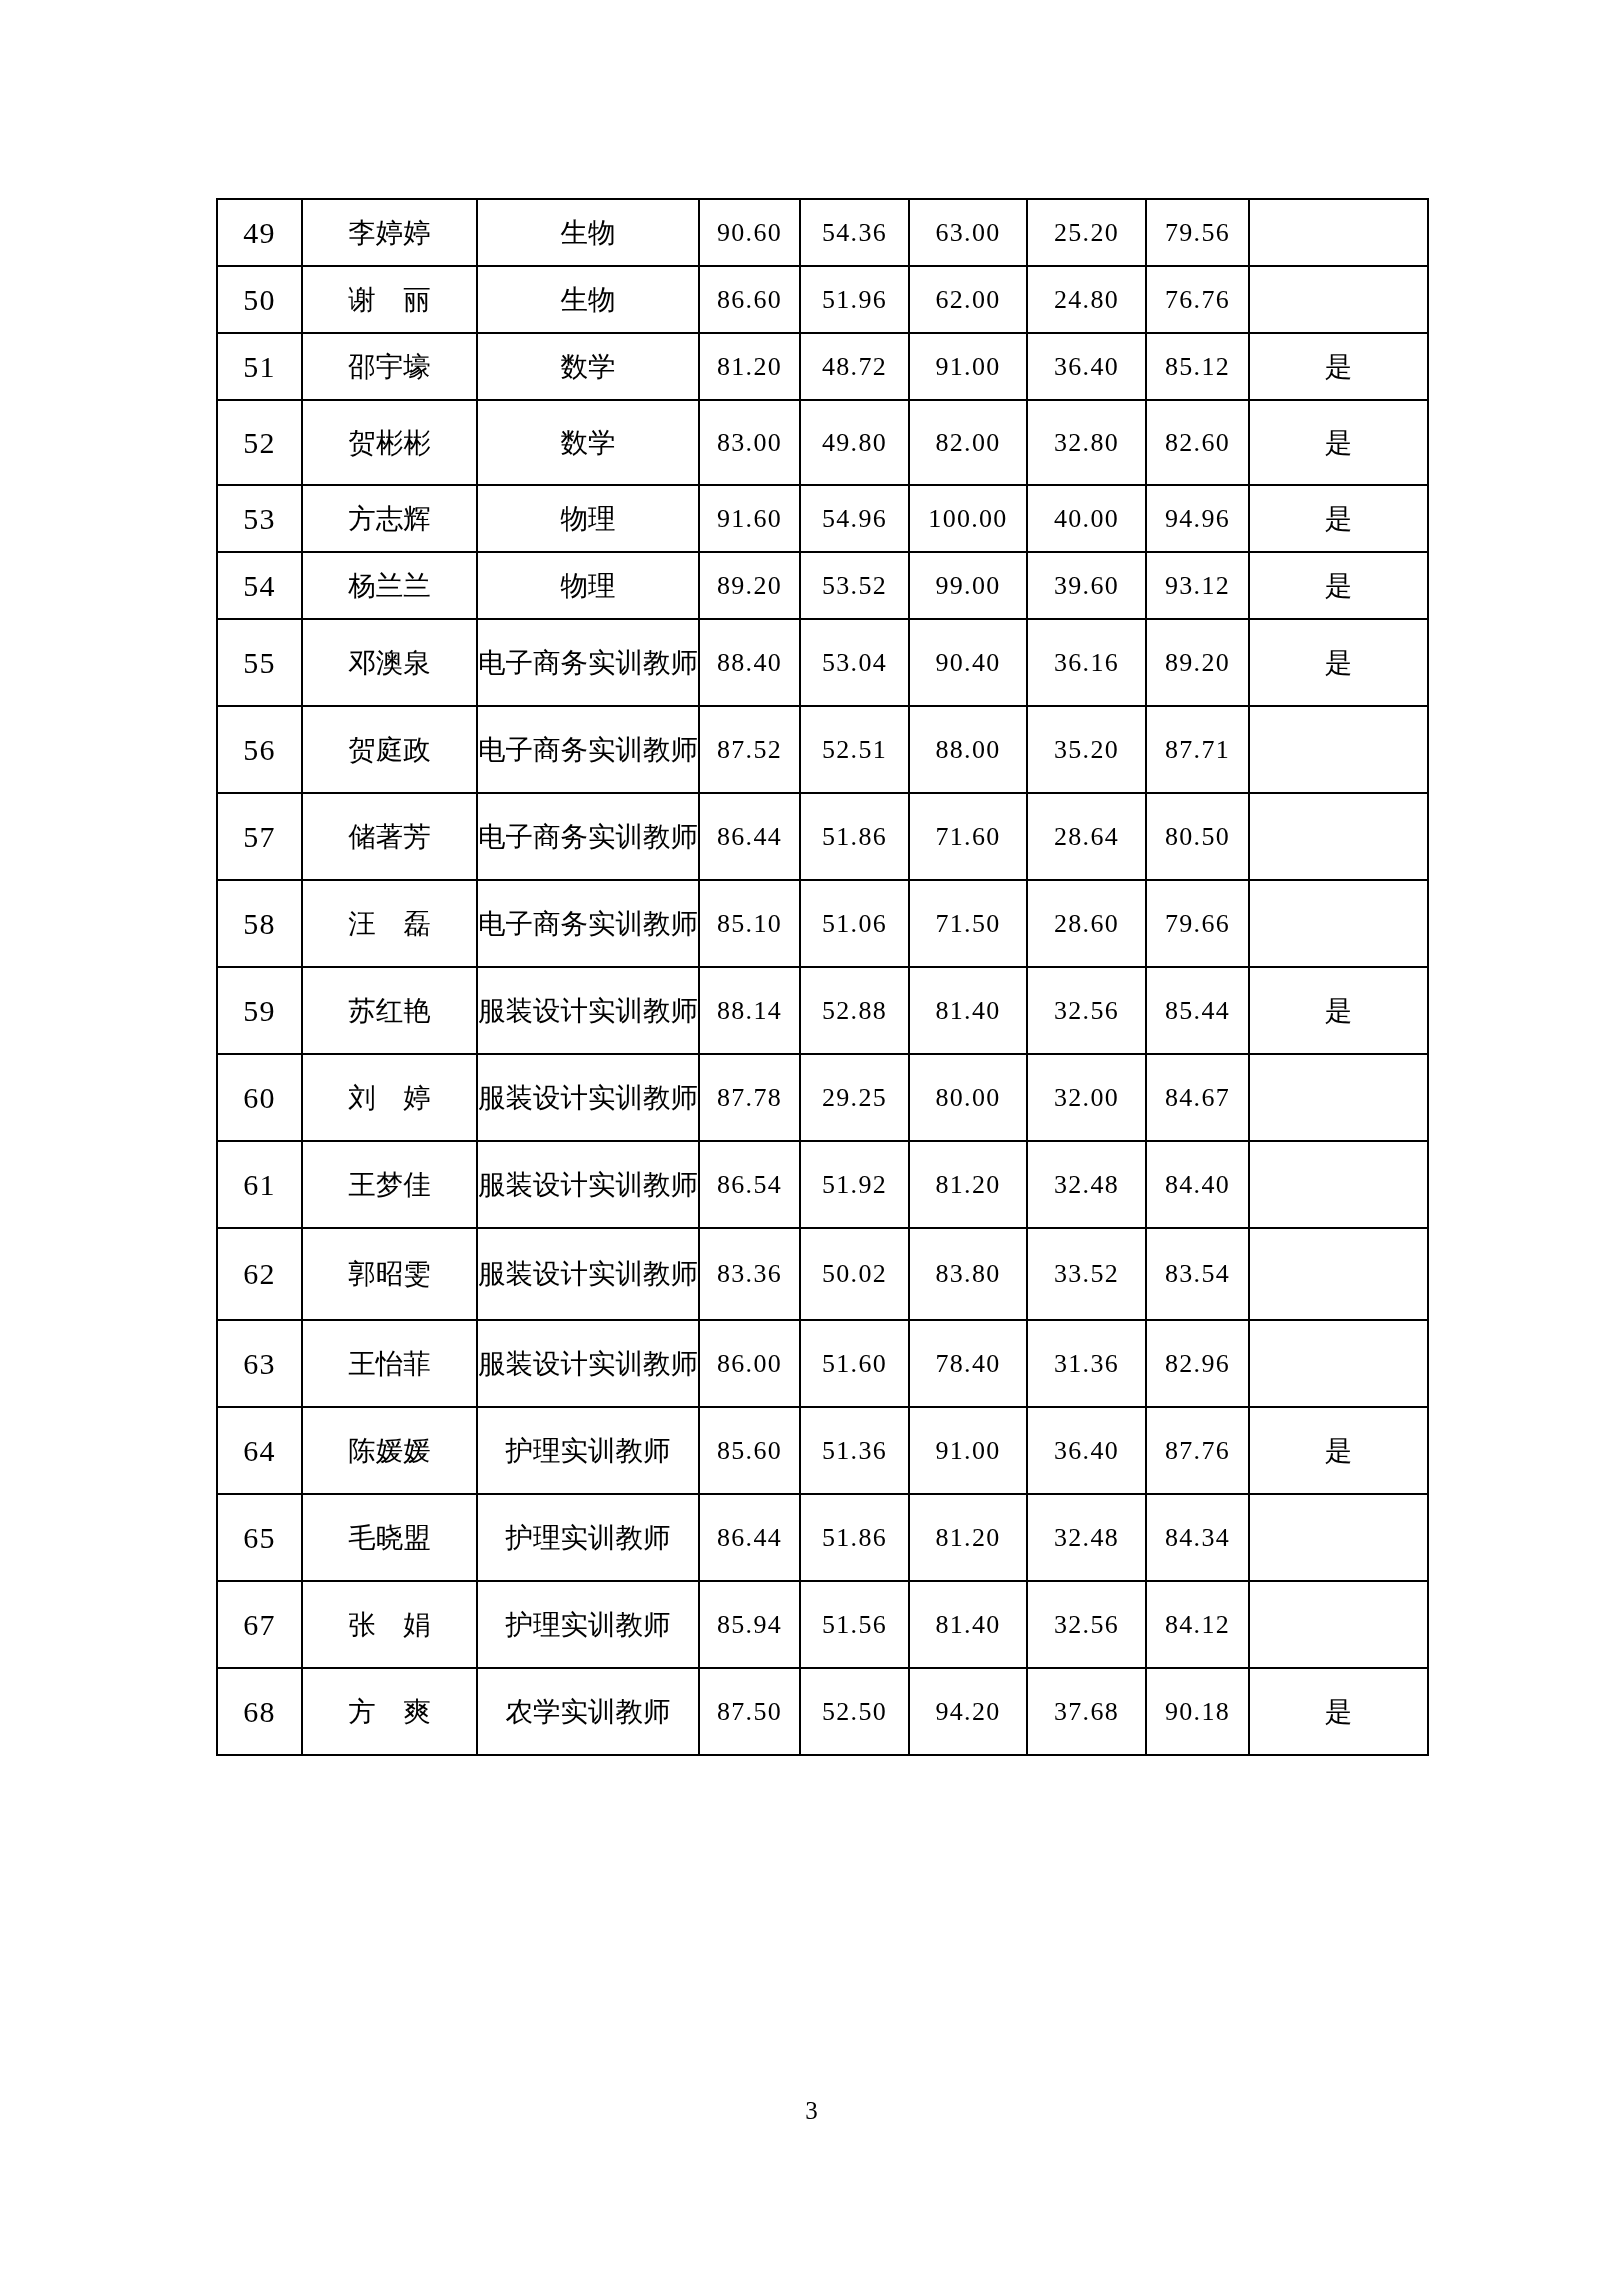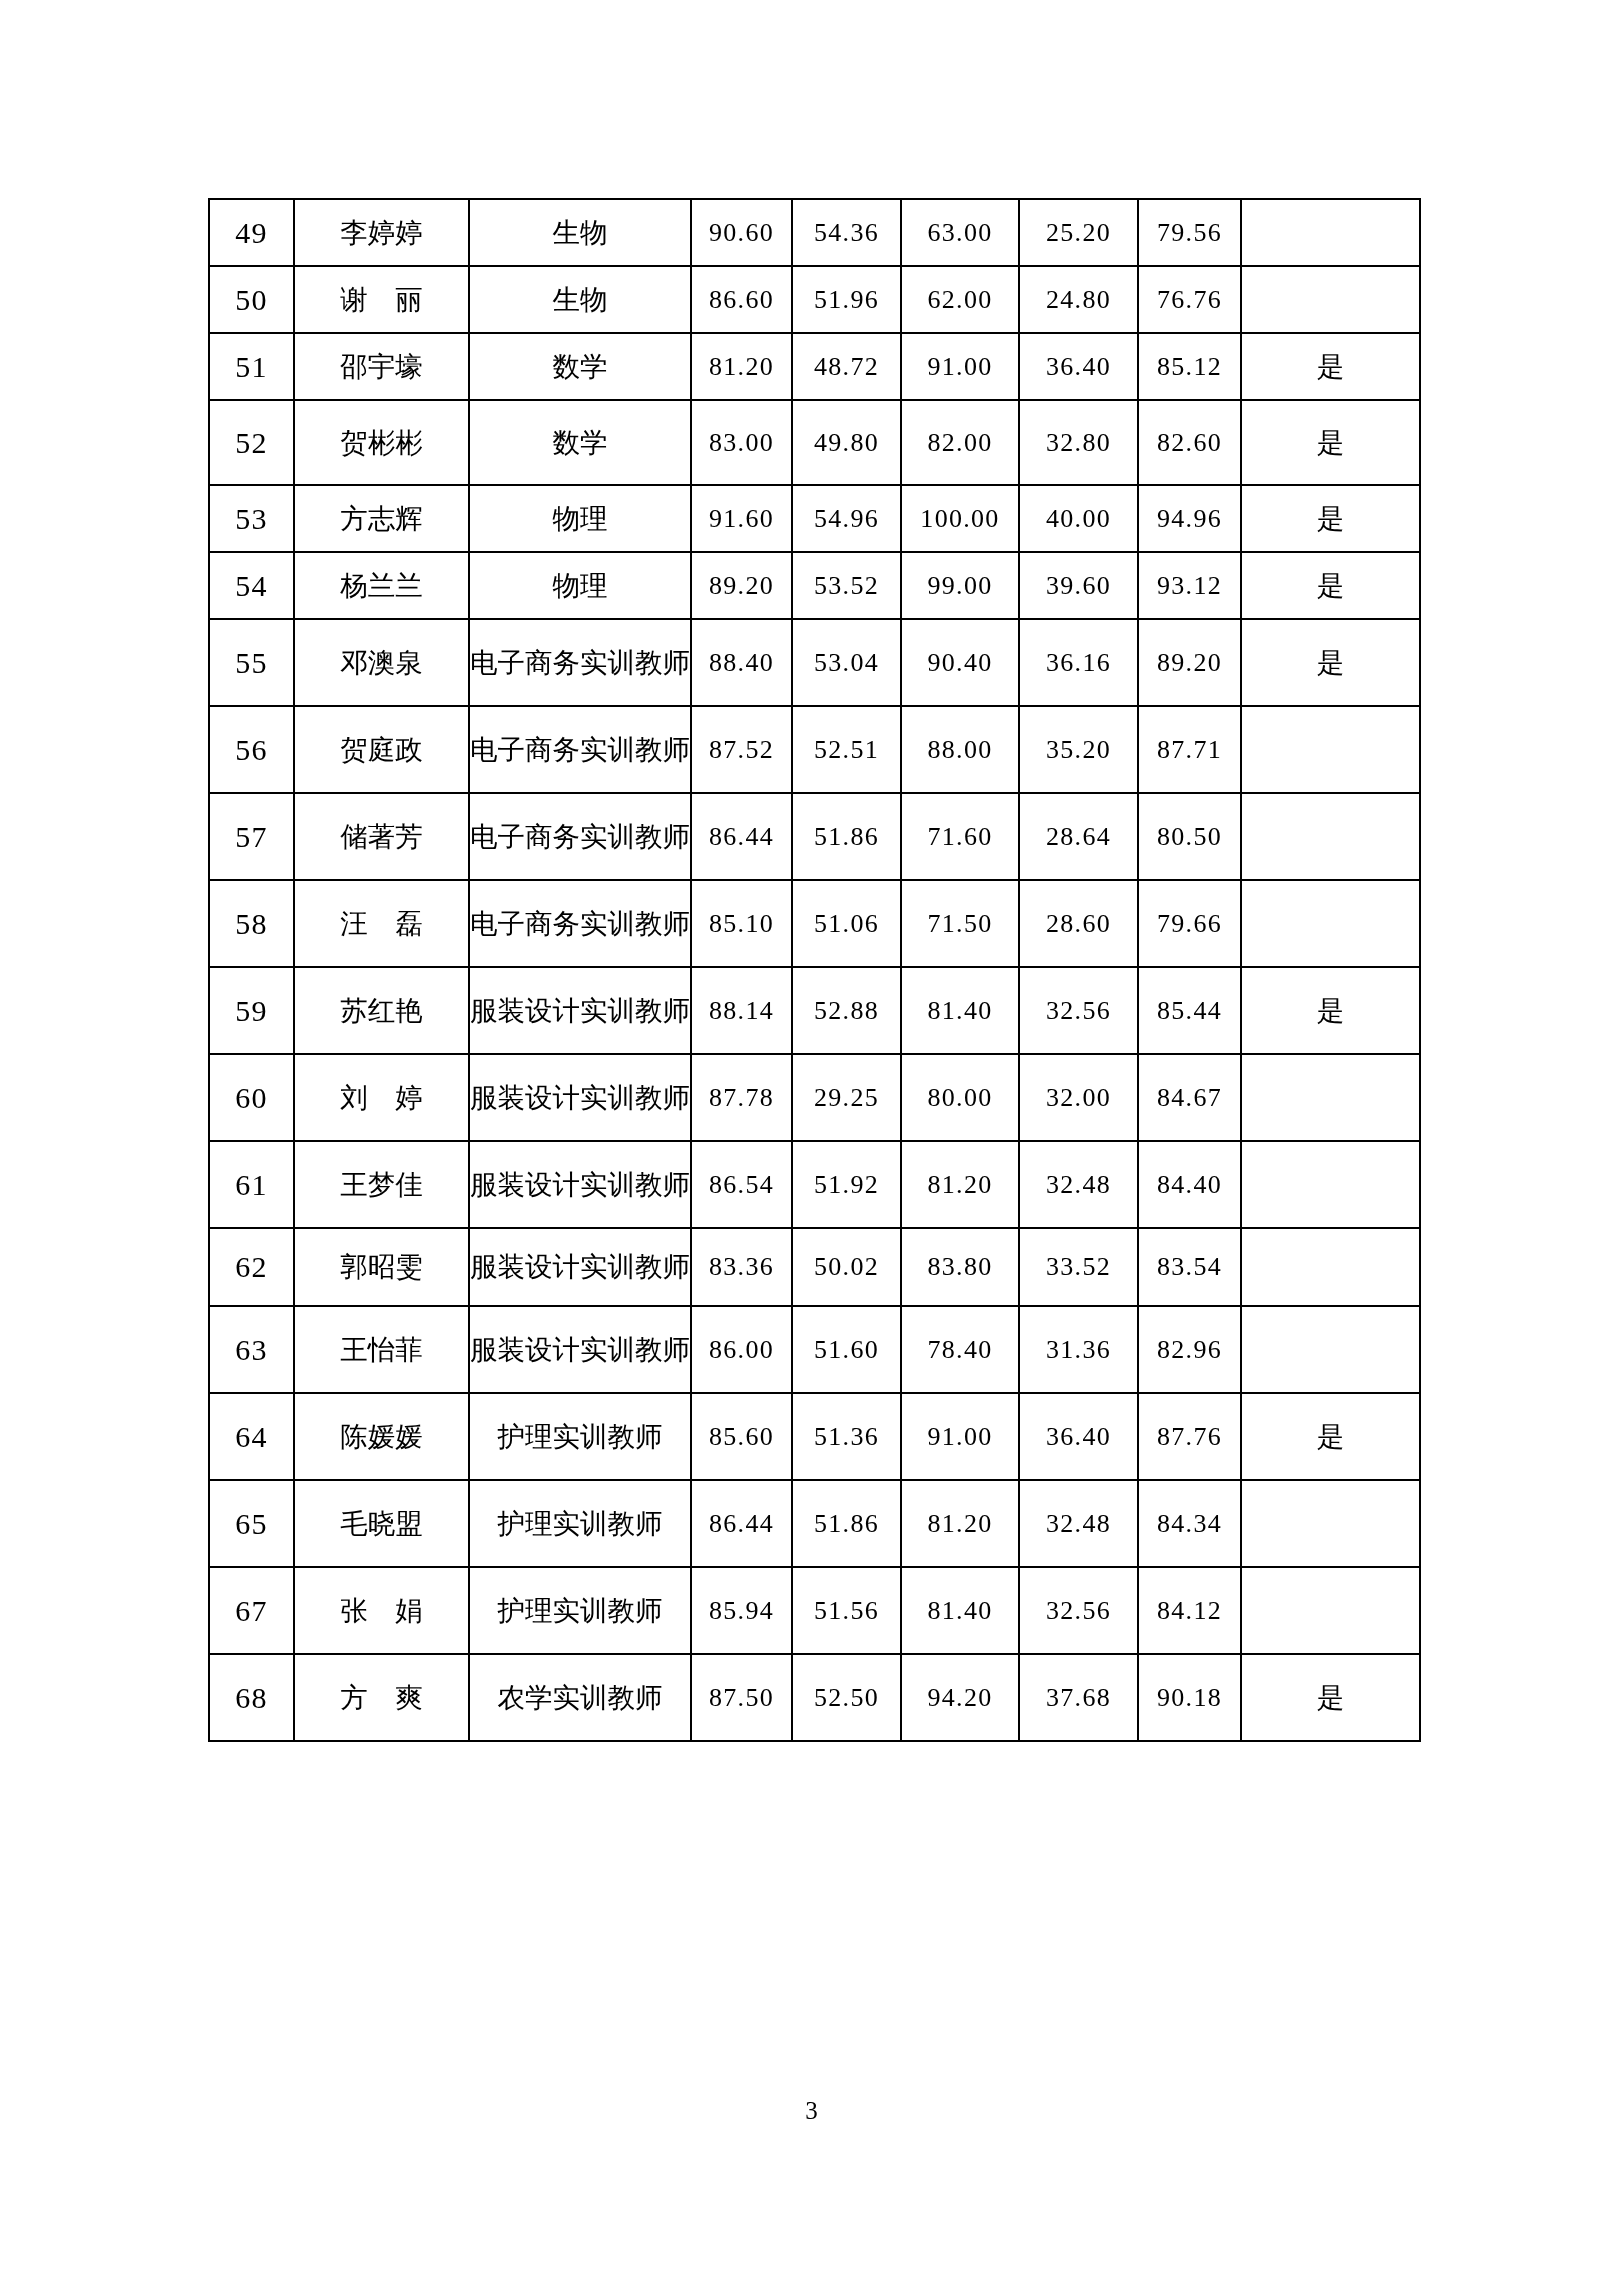--- a/index.html
+++ b/index.html
@@ -11,21 +11,21 @@
     position: relative;
     width: 1623px;
     height: 2295px;
     background: #ffffff;
     font-family: "Liberation Serif", "DejaVu Serif", serif;
     color: #000;
     overflow: hidden;
   }
   table.score-table {
     position: absolute;
-    left: 208px;
+    left: 216px;
     top: 198px;
     border-collapse: collapse;
     table-layout: fixed;
     width: 1211px;
   }
   table.score-table td {
     border-left: 2px solid #000;
     border-right: 2px solid #000;
     border-top: 2.6px solid #000;
     border-bottom: 2.6px solid #000;
@@ -218,21 +218,21 @@
     <td class="c-no">61</td>
     <td class="c-name">王梦佳</td>
     <td class="c-pos">服装设计实训教师</td>
     <td class="c-score">86.54</td>
     <td class="c-score">51.92</td>
     <td class="c-score">81.20</td>
     <td class="c-score">32.48</td>
     <td class="c-score">84.40</td>
     <td class="c-sel"></td>
   </tr>
-        <tr style="height: 78px;">
+        <tr style="height: 92px;">
     <td class="c-no">62</td>
     <td class="c-name">郭昭雯</td>
     <td class="c-pos">服装设计实训教师</td>
     <td class="c-score">83.36</td>
     <td class="c-score">50.02</td>
     <td class="c-score">83.80</td>
     <td class="c-score">33.52</td>
     <td class="c-score">83.54</td>
     <td class="c-sel"></td>
   </tr>

